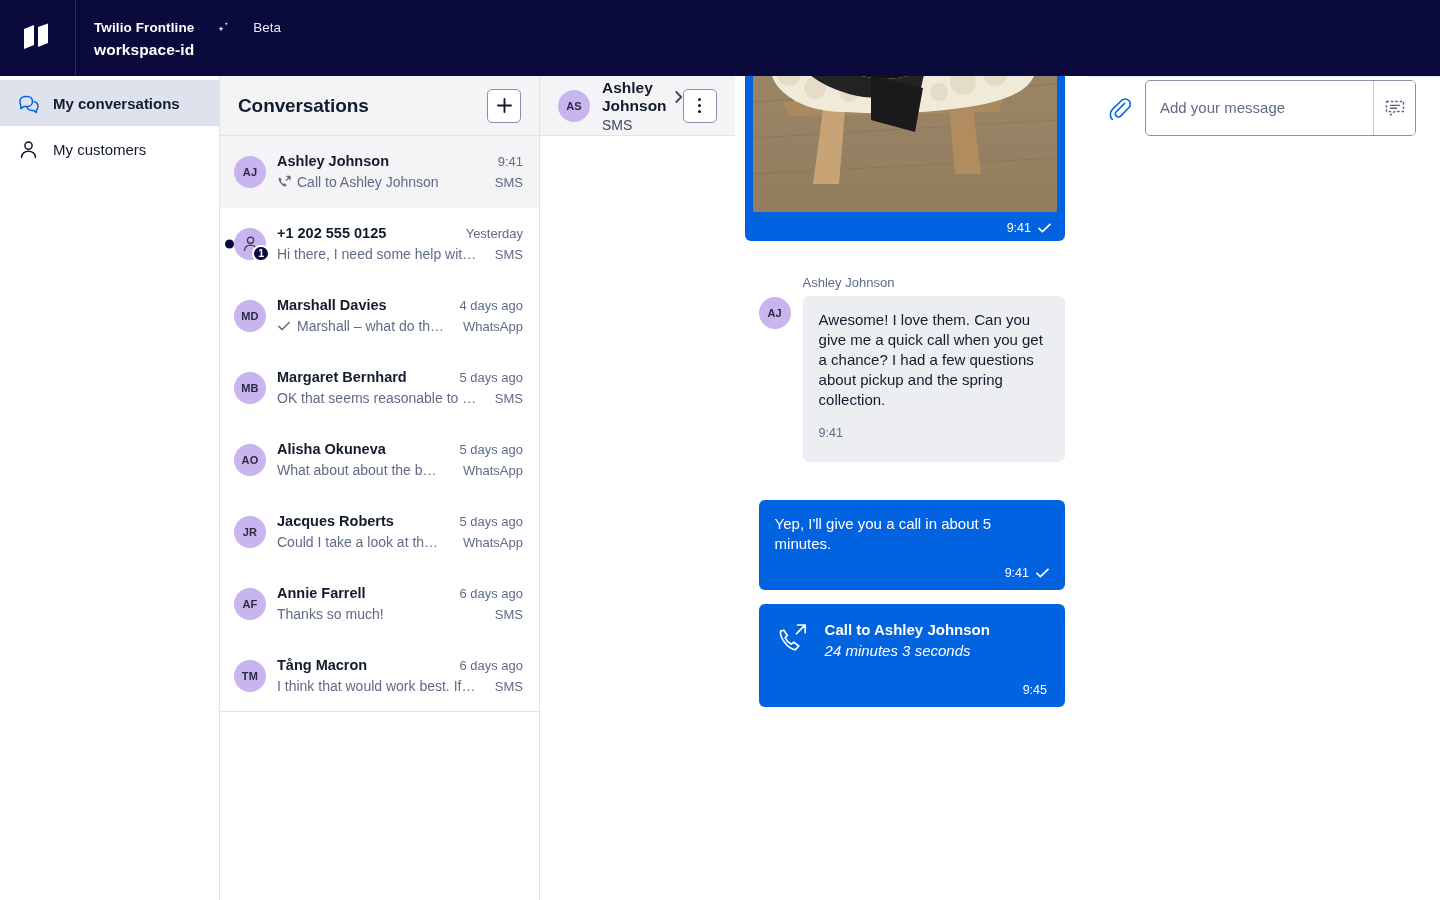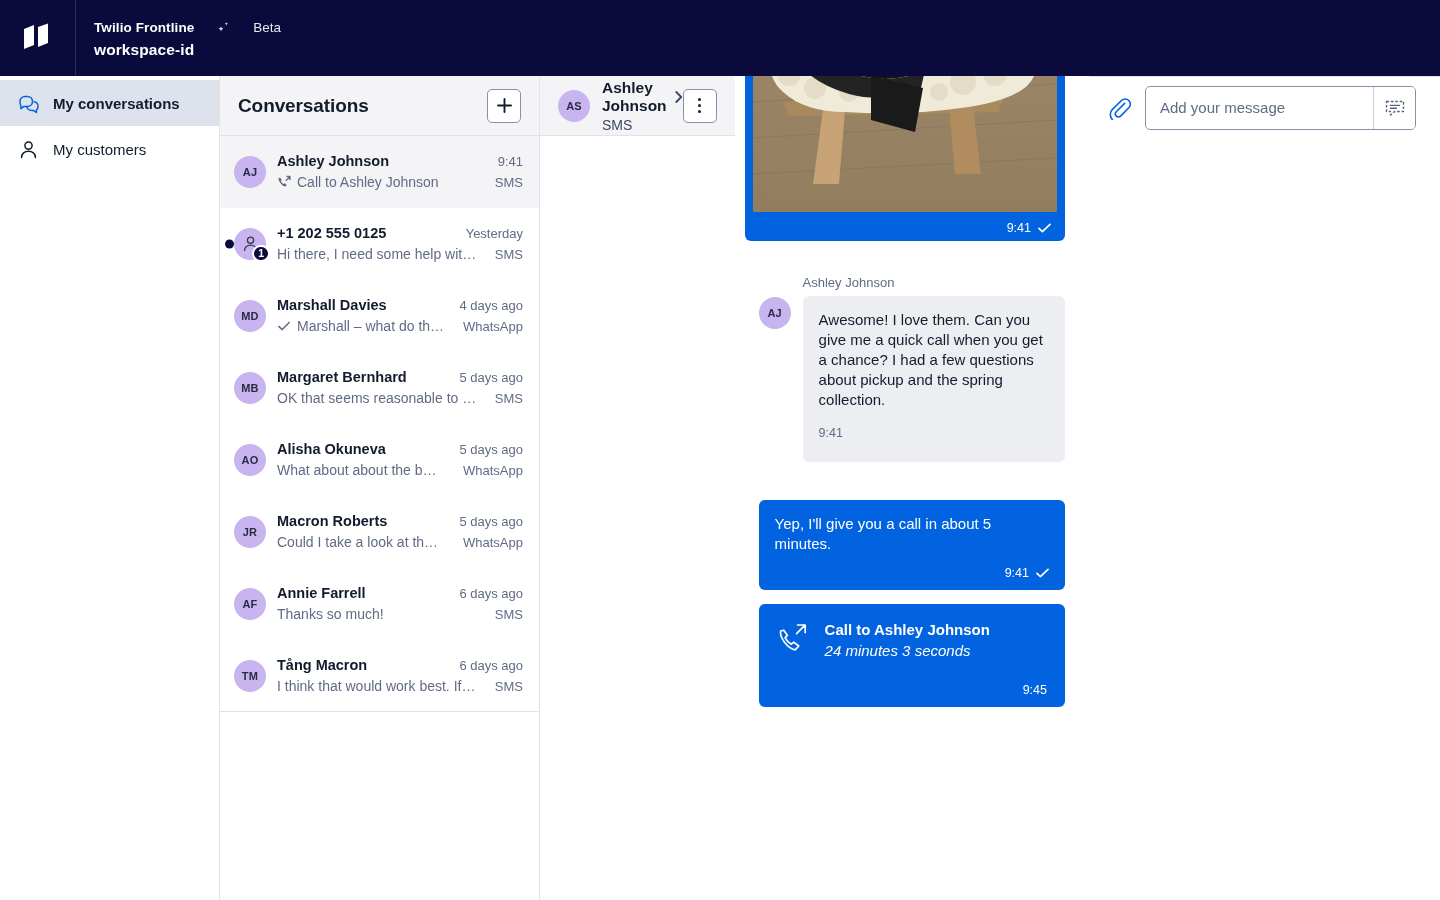--- a/index.html
+++ b/index.html
@@ -235,21 +235,21 @@
   
   .composer {
     flex: 0 0 62px; height: 62px;
     border-top: 1px solid #e1e3ea;
     display: flex; align-items: center; gap: 14px;
     padding: 0 24px 0 18px;
     background: #ffffff;
   }
   .clip-btn { width: 24px; height: 24px; flex: 0 0 24px; cursor: pointer; display: block; }
   .input-wrap {
-    flex: 1 1 auto; height: 44px;
+    flex: 1 1 auto; height: 56px;
     border: 1px solid #8891aa; border-radius: 5px;
     display: flex; align-items: center;
     background: #ffffff; overflow: hidden;
   }
   .msg-input {
     flex: 1 1 auto; height: 100%; border: none; outline: none;
     padding: 0 14px; font-size: 15px; color: #121c2d;
     font-family: "Liberation Sans", sans-serif; background: transparent;
   }
   .msg-input::placeholder { color: #606b85; }
@@ -426,21 +426,21 @@
             </div>
           </div>
         </div>
 
         <div class="conv-row">
           <div class="conv-avatar-wrap">
             <div class="conv-avatar">JR</div>
           </div>
           <div class="conv-body">
             <div class="conv-line1">
-              <span class="conv-name">Macron Roberts</span>
+              <span class="conv-name">Jacques Roberts</span>
               <span class="conv-time">5 days ago</span>
             </div>
             <div class="conv-line2">
               <span class="conv-preview">Could I take a look at th…</span>
               <span class="conv-channel">WhatsApp</span>
             </div>
           </div>
         </div>
 
         <div class="conv-row">

